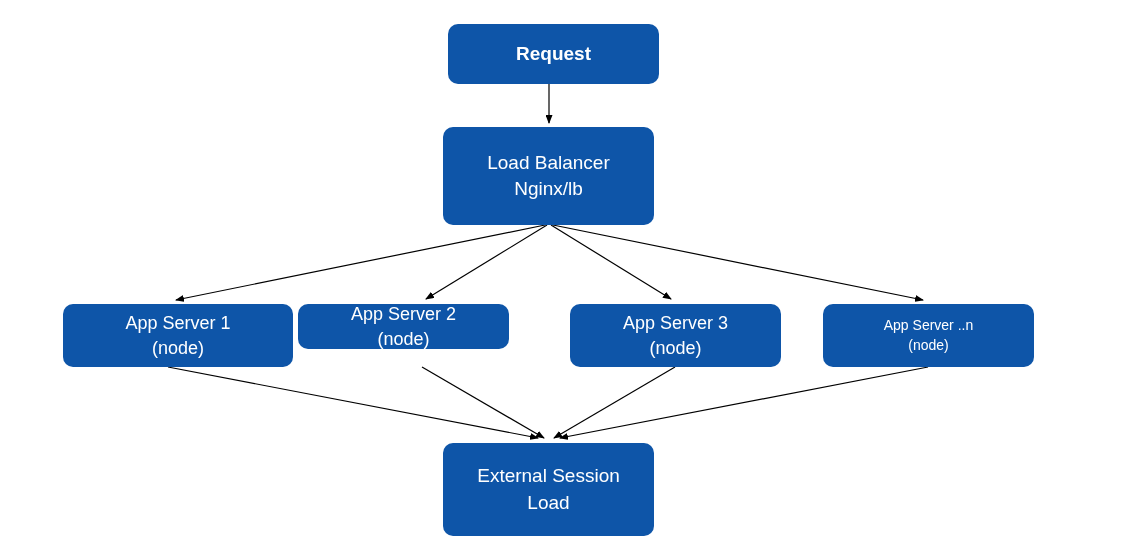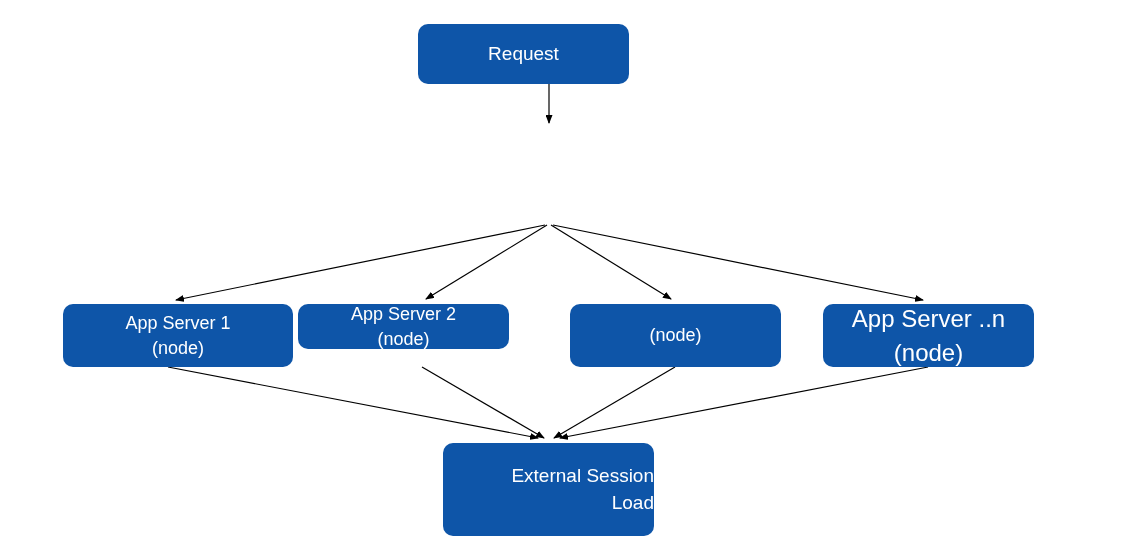--- a/index.html
+++ b/index.html
@@ -36,27 +36,27 @@
     flex-direction: column;
     align-items: center;
     justify-content: center;
     text-align: center;
     font-size: 19px;
     line-height: 1.38;
     cursor: default;
   }
   .node span { display: block; white-space: nowrap; }
 
-  #n-request { left: 418px; top: 24px;  width: 211px; height: 60px; }
+  #n-request { left: 448px; top: 24px;  width: 211px; height: 60px; font-weight: bold; }
   #n-lb      { left: 443px; top: 127px; width: 211px; height: 98px; }
   #n-app1    { left: 63px;  top: 304px; width: 230px; height: 63px; font-size: 18px; }
   #n-app2    { left: 298px; top: 304px; width: 211px; height: 45px; font-size: 18px; text-align: right; }
   #n-app3    { left: 570px; top: 304px; width: 211px; height: 63px; font-size: 18px; }
-  #n-appn    { left: 823px; top: 304px; width: 211px; height: 63px; font-size: 24px; }
-  #n-store   { left: 443px; top: 443px; width: 211px; height: 93px; align-items: flex-end; }
+  #n-appn    { left: 823px; top: 304px; width: 211px; height: 63px; font-size: 14px; }
+  #n-store   { left: 443px; top: 443px; width: 211px; height: 93px; }
 </style>
 </head>
 <body>
 
 <div class="canvas">
 
   <svg class="connectors" viewBox="0 0 1144 548" width="1144" height="548" xmlns="http://www.w3.org/2000/svg">
     <defs>
       <marker id="arrowhead" markerWidth="9" markerHeight="7" refX="8" refY="3.5" orient="auto" markerUnits="userSpaceOnUse">
         <path d="M0,0 L9,3.5 L0,7 Z" fill="#000000"></path>
@@ -73,32 +73,37 @@
     <line x1="168" y1="367" x2="538" y2="438" marker-end="url(#arrowhead)"></line>
     <line x1="422" y1="367" x2="544" y2="438" marker-end="url(#arrowhead)"></line>
     <line x1="675" y1="367" x2="554" y2="438" marker-end="url(#arrowhead)"></line>
     <line x1="928" y1="367" x2="560" y2="438" marker-end="url(#arrowhead)"></line>
   </svg>
 
   <div class="node" id="n-request">
     <span>Request</span>
   </div>
 
+  <div class="node" id="n-lb">
+    <span>Load Balancer</span>
+    <span>Nginx/lb</span>
+  </div>
 
   <div class="node" id="n-app1">
     <span>App Server 1</span>
     <span>(node)</span>
   </div>
 
   <div class="node" id="n-app2">
     <span>App Server 2</span>
     <span>(node)</span>
   </div>
 
   <div class="node" id="n-app3">
+    <span>App Server 3</span>
     <span>(node)</span>
   </div>
 
   <div class="node" id="n-appn">
     <span>App Server ..n</span>
     <span>(node)</span>
   </div>
 
   <div class="node" id="n-store">
     <span>External Session</span>

